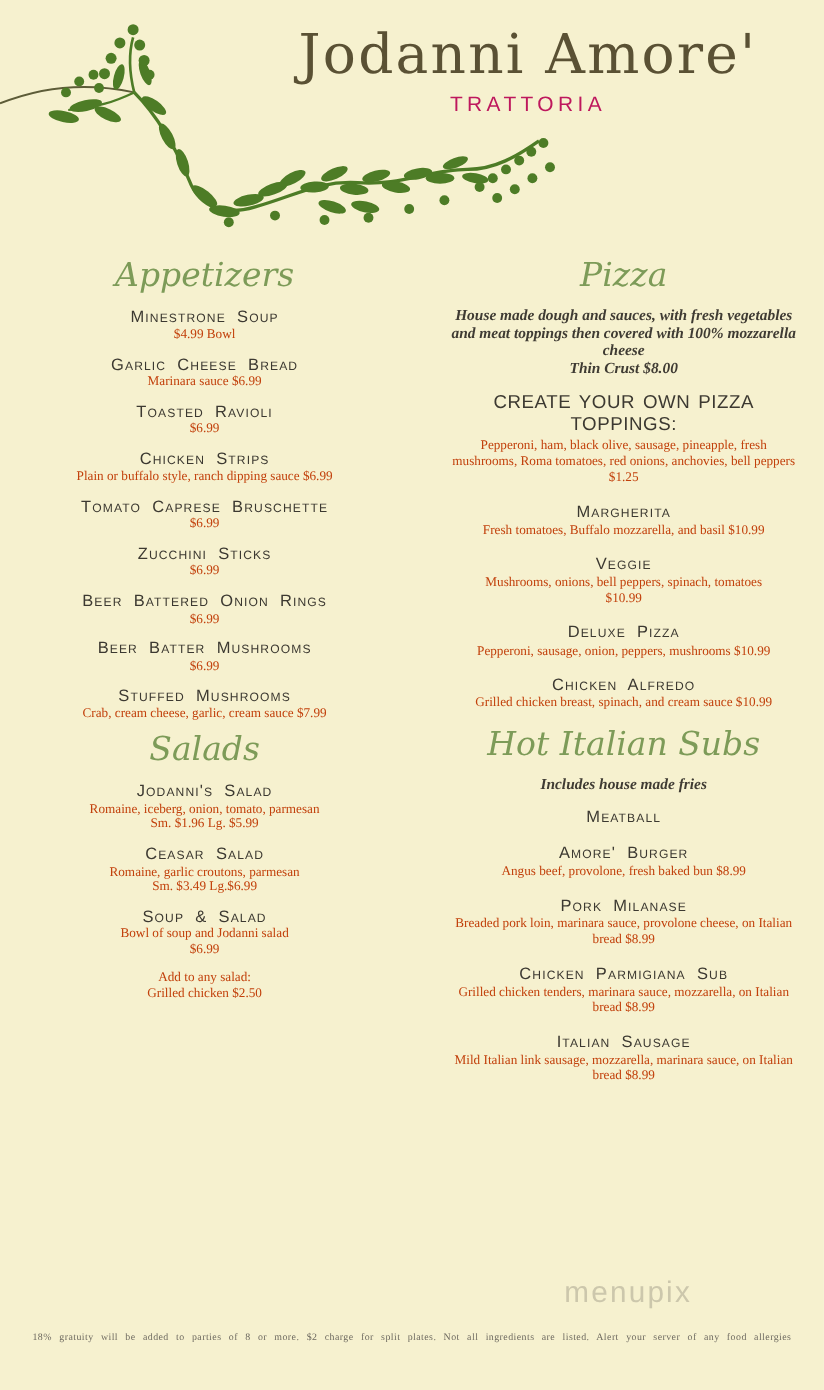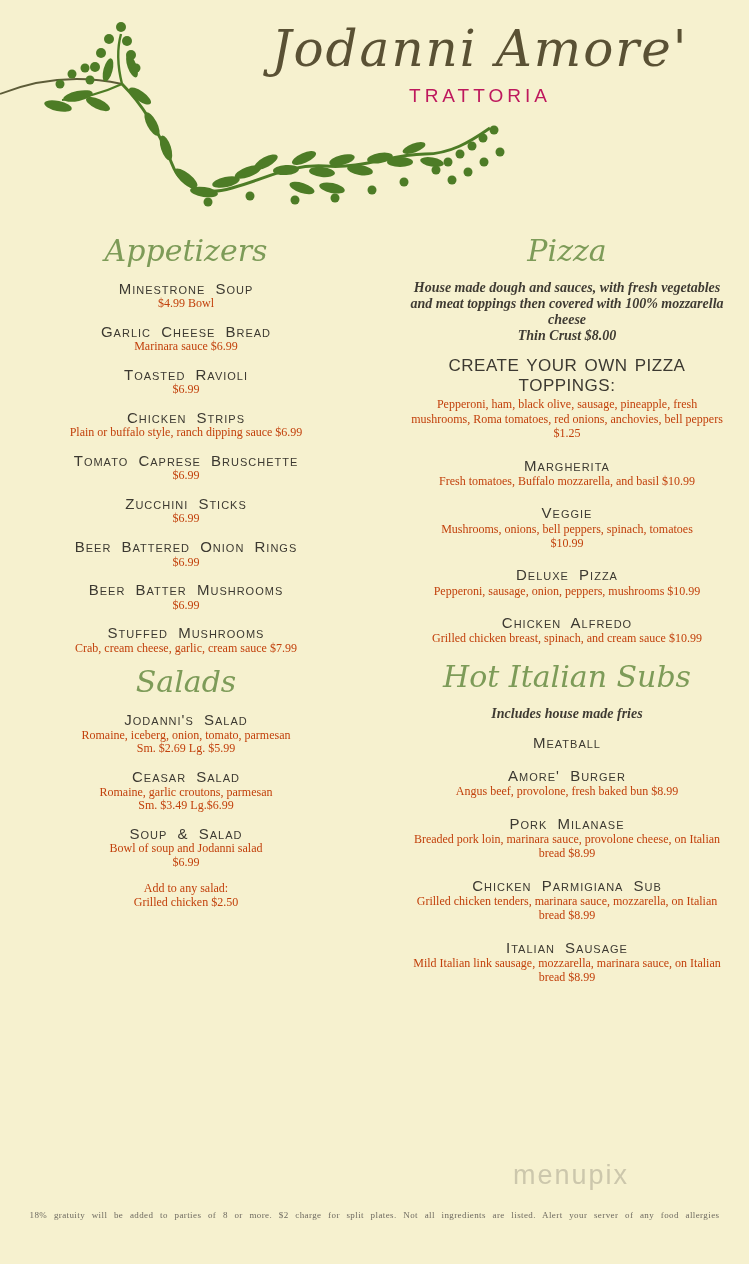--- a/index.html
+++ b/index.html
@@ -11,21 +11,20 @@
     font-family:"Liberation Serif", serif;
     color:#45413a;
   }
   
   .menu-header{
     position:absolute;top:22px;left:210px;width:540px;
     text-align:center;
   }
   .menu-title{
     font-family:"DejaVu Serif", serif;
-    font-style:italic;
     font-size:50px;
     font-weight:500;
     letter-spacing:2px;
     color:#5a5134;
     margin:0;
     line-height:1.1;
   }
   .menu-subtitle{
     font-family:"Liberation Sans", sans-serif;
     font-size:19px;
@@ -228,21 +227,21 @@
         <div class="item-name">Stuffed Mushrooms</div>
         <div class="item-sub">Crab, cream cheese, garlic, cream sauce $7.99</div>
       </div>
     </div>
 
     <div class="section">
       <h2 class="section-title">Salads</h2>
       <div class="item">
         <div class="item-name">Jodanni's Salad</div>
         <div class="item-sub">Romaine, iceberg, onion, tomato, parmesan
-Sm. $2.69 Lg. $5.99</div>
+Sm. $1.96 Lg. $5.99</div>
       </div>
       <div class="item">
         <div class="item-name">Ceasar Salad</div>
         <div class="item-sub">Romaine, garlic croutons, parmesan
 Sm. $3.49 Lg.$6.99</div>
       </div>
       <div class="item">
         <div class="item-name">Soup &amp; Salad</div>
         <div class="item-sub">Bowl of soup and Jodanni salad
 $6.99</div>

